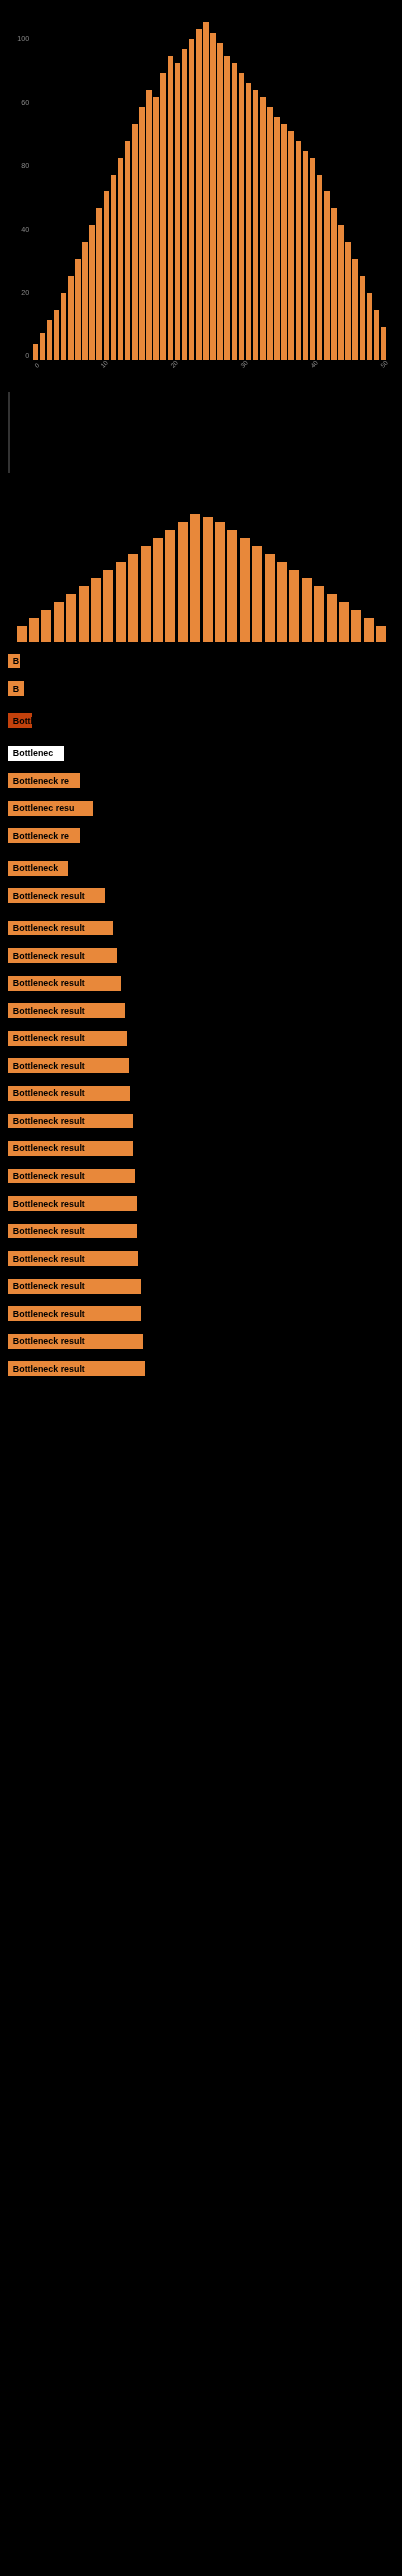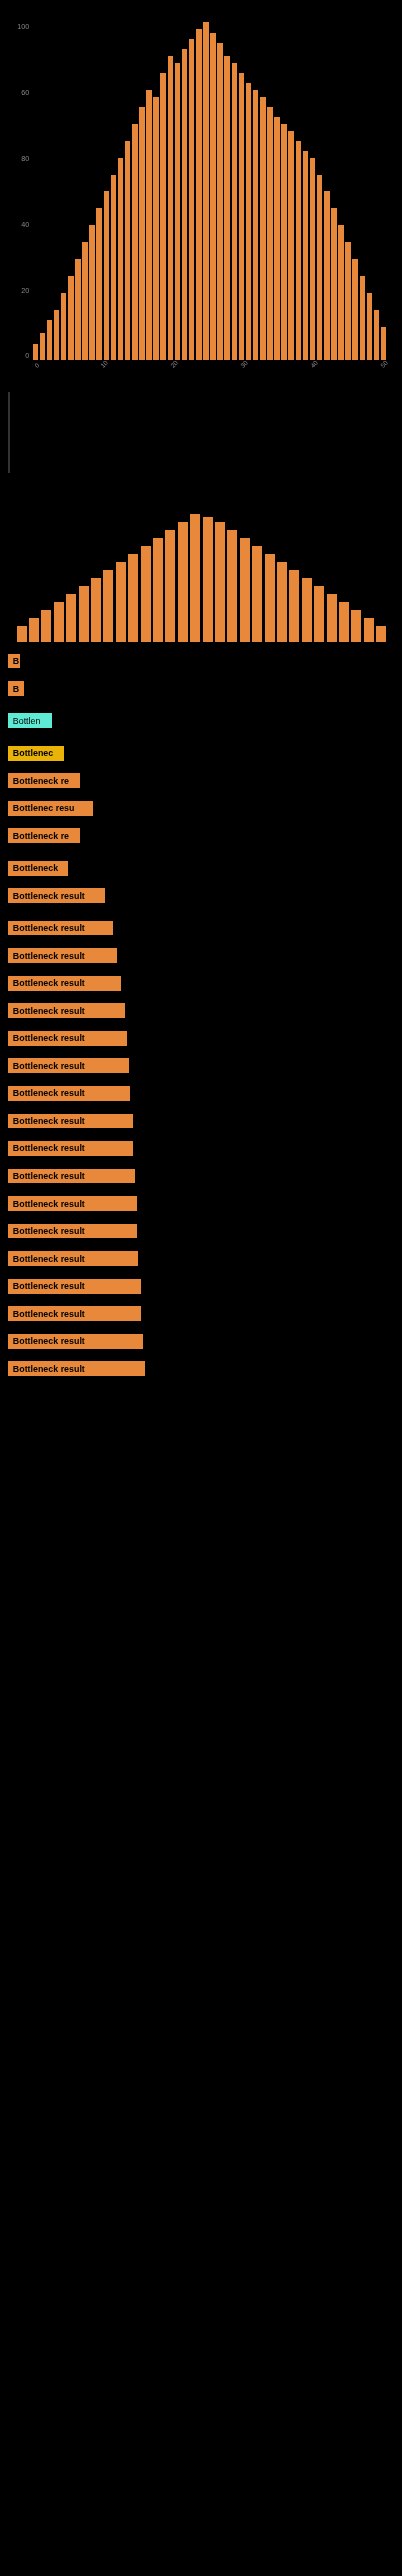--- a/index.html
+++ b/index.html
@@ -34,21 +34,21 @@
       gap: 1.6px;
     }
     .bar {
       background: #e8883a;
       flex: 1;
       min-width: 2.4px;
     }
     .y-axis {
       position: absolute;
       left: 0;
-      top: 8px;
+      top: 20px;
       bottom: 24px;
       width: 24px;
       display: flex;
       flex-direction: column;
       justify-content: space-between;
       align-items: flex-end;
       padding-right: 3.2px;
     }
     .y-label {
       color: #888;
@@ -205,26 +205,26 @@
 <div class="result-row">
       <div style="background: rgb(232, 136, 58); color: rgb(0, 0, 0); font-size: 8.9px; font-weight: bold; padding: 2.4px 4.8px; white-space: nowrap; width: 12px;">B</div>
     </div>
     <div style="height: 4.8px;"></div>
     <div class="result-row">
       <div style="background: rgb(232, 136, 58); color: rgb(0, 0, 0); font-size: 8.9px; font-weight: bold; padding: 2.4px 4.8px; white-space: nowrap; width: 16px;">B</div>
     </div>
     <div style="height: 4.8px;"></div>
     <div style="height: 4.8px;"></div>
     <div class="result-row">
-      <div style="background: #5eead4; color: rgb(0, 0, 0); font-size: 8.9px; font-weight: normal; padding: 2.4px 4.8px; white-space: nowrap; width: 44px;">Bottlen</div>
-    </div>
-    <div style="height: 4.8px;"></div>
-    <div style="height: 4.8px;"></div>
-    <div class="result-row">
-      <div style="background: #eab308; color: rgb(0, 0, 0); font-size: 8.9px; font-weight: bold; padding: 2.4px 4.8px; white-space: nowrap; width: 56px;">Bottlenec</div>
+      <div style="background: #c2410c; color: rgb(0, 0, 0); font-size: 8.9px; font-weight: bold; padding: 2.4px 4.8px; white-space: nowrap; width: 24px;">Bottlen</div>
+    </div>
+    <div style="height: 4.8px;"></div>
+    <div style="height: 4.8px;"></div>
+    <div class="result-row">
+      <div style="background: #ffffff; color: rgb(0, 0, 0); font-size: 8.9px; font-weight: bold; padding: 2.4px 4.8px; white-space: nowrap; width: 56px;">Bottlenec</div>
     </div>
     <div style="height: 4.8px;"></div>
     <div class="result-row">
       <div style="background: rgb(232, 136, 58); color: rgb(0, 0, 0); font-size: 8.9px; font-weight: bold; padding: 2.4px 4.8px; white-space: nowrap; width: 72px;">Bottleneck re</div>
     </div>
     <div style="height: 4.8px;"></div>
     <div class="result-row">
       <div style="background: rgb(232, 136, 58); color: rgb(0, 0, 0); font-size: 8.9px; font-weight: bold; padding: 2.4px 4.8px; white-space: nowrap; width: 85px;">Bottlenec resu</div>
     </div>
     <div style="height: 4.8px;"></div>

